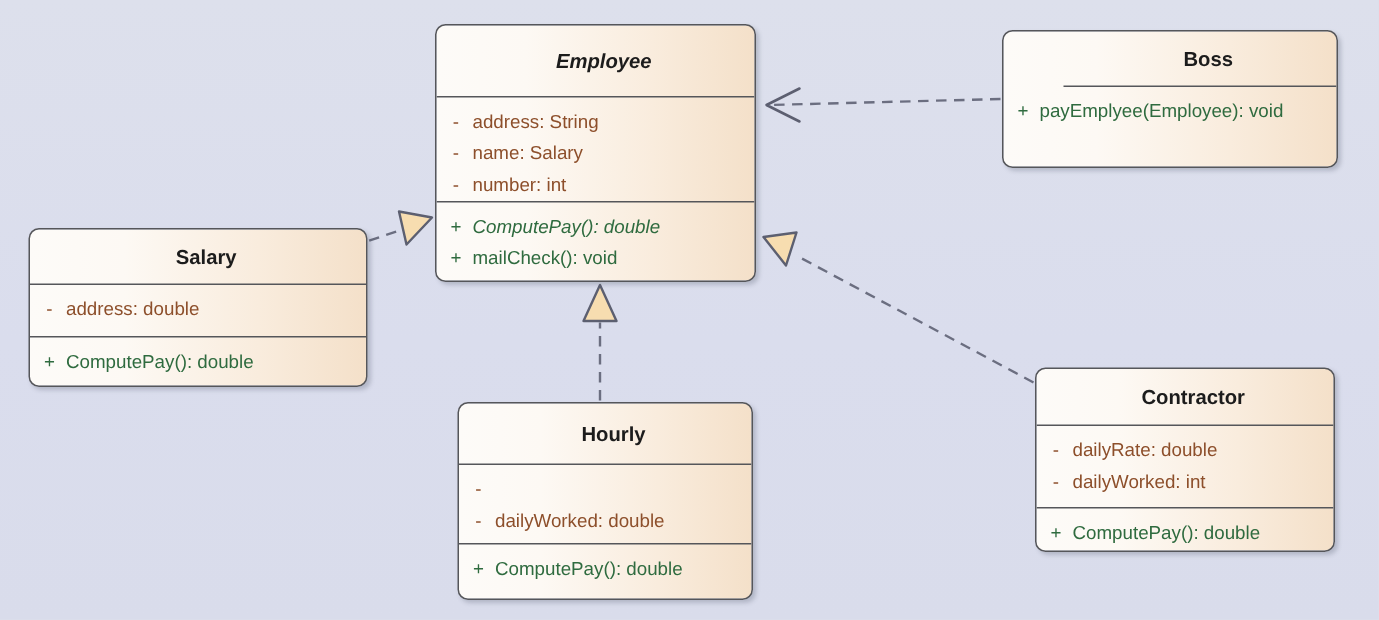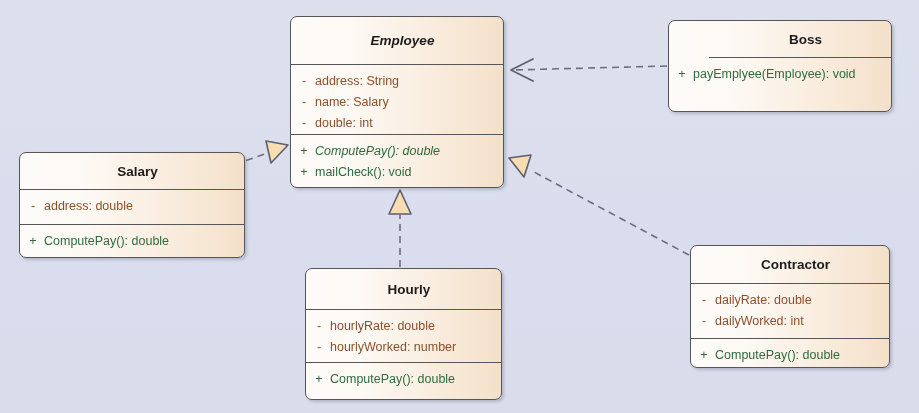--- a/index.html
+++ b/index.html
@@ -124,21 +124,21 @@
       <div class="member">
         <span class="vis">-</span>
         <span class="member-text">address: String</span>
       </div>
       <div class="member">
         <span class="vis">-</span>
         <span class="member-text">name: Salary</span>
       </div>
       <div class="member">
         <span class="vis">-</span>
-        <span class="member-text">double: int</span>
+        <span class="member-text">number: int</span>
       </div>
     </div>
     <div class="compartment methods compartment-pad">
       <div class="member abstract">
         <span class="vis">+</span>
         <span class="member-text">ComputePay(): double</span>
       </div>
       <div class="member">
         <span class="vis">+</span>
         <span class="member-text">mailCheck(): void</span>
@@ -170,25 +170,24 @@
         <span class="member-text">ComputePay(): double</span>
       </div>
     </div>
   </div>
 
   <div class="uml-class" style="left:305px; top:268px; width:197px; height:132px;">
     <div class="class-title" style="height:41px;">Hourly</div>
     <div class="compartment attributes compartment-pad" style="height:52px;">
       <div class="member">
         <span class="vis">-</span>
-        <span class="member-text">hourlyRate: double</span>
-      </div>
-      <div class="member">
-        <span class="vis">-</span>
-        <span class="member-text">hourlyWorked: number</span>
+      </div>
+      <div class="member">
+        <span class="vis">-</span>
+        <span class="member-text">dailyWorked: double</span>
       </div>
     </div>
     <div class="compartment methods compartment-pad">
       <div class="member">
         <span class="vis">+</span>
         <span class="member-text">ComputePay(): double</span>
       </div>
     </div>
   </div>
 

